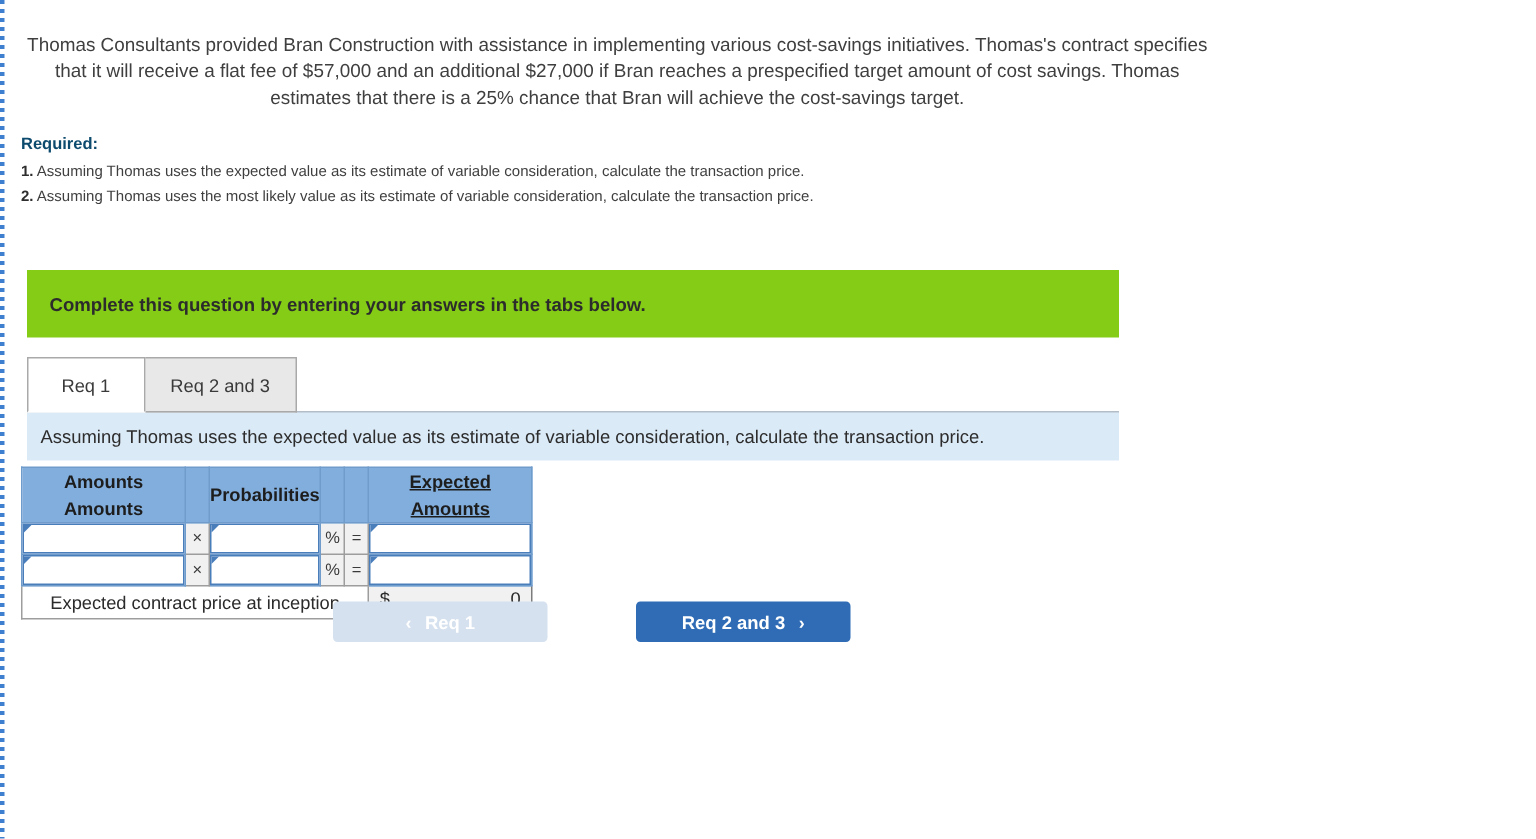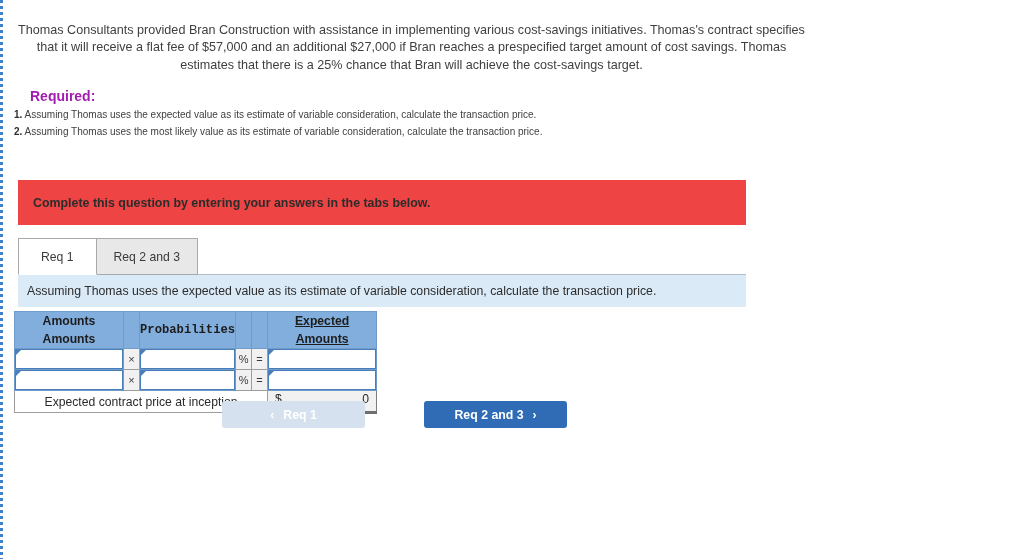--- a/index.html
+++ b/index.html
@@ -37,44 +37,43 @@
   .para {
     font-size: 12.6px;
     line-height: 17.4px;
     color: #3f3f3f;
     text-align: center;
   }
   #required-block {
     margin-top: 14px;
   }
   .req-head {
-    font-size: 14px;
+    font-size: 11px;
     line-height: 17.4px;
     font-weight: bold;
-    color: #a21caf;
-    margin-left: 16px;
+    color: #0c4a6e;
   }
   .req-line {
     font-size: 10px;
     line-height: 17.4px;
     color: #3f3f3f;
   }
   .req-num {
     font-weight: bold;
     color: #2e2e2e;
   }
 
   
   #complete-bar {
     position: absolute;
     left: 18px;
     top: 180px;
     width: 728px;
     height: 45px;
-    background: #ef4444;
+    background: #84cc16;
     display: flex;
     align-items: center;
   }
   #complete-bar-label {
     margin-left: 15px;
     font-size: 12.4px;
     font-weight: bold;
     color: #2c2c2c;
   }
 
@@ -210,21 +209,21 @@
     top: 1px;
     font-size: 12.2px;
   }
   .totval .amt {
     position: absolute;
     right: 7px;
     top: 1px;
     font-size: 12.2px;
   }
   .w-possible { width: 108px; }
-  .w-prob { width: 70px; font-family: Liberation Mono, monospace; }
+  .w-prob { width: 70px; }
   .w-expected { width: 108px; text-decoration: underline; }
 
   
   #nav-buttons {
     position: absolute;
     left: 222px;
     top: 401px;
     display: flex;
     gap: 59px;
   }

